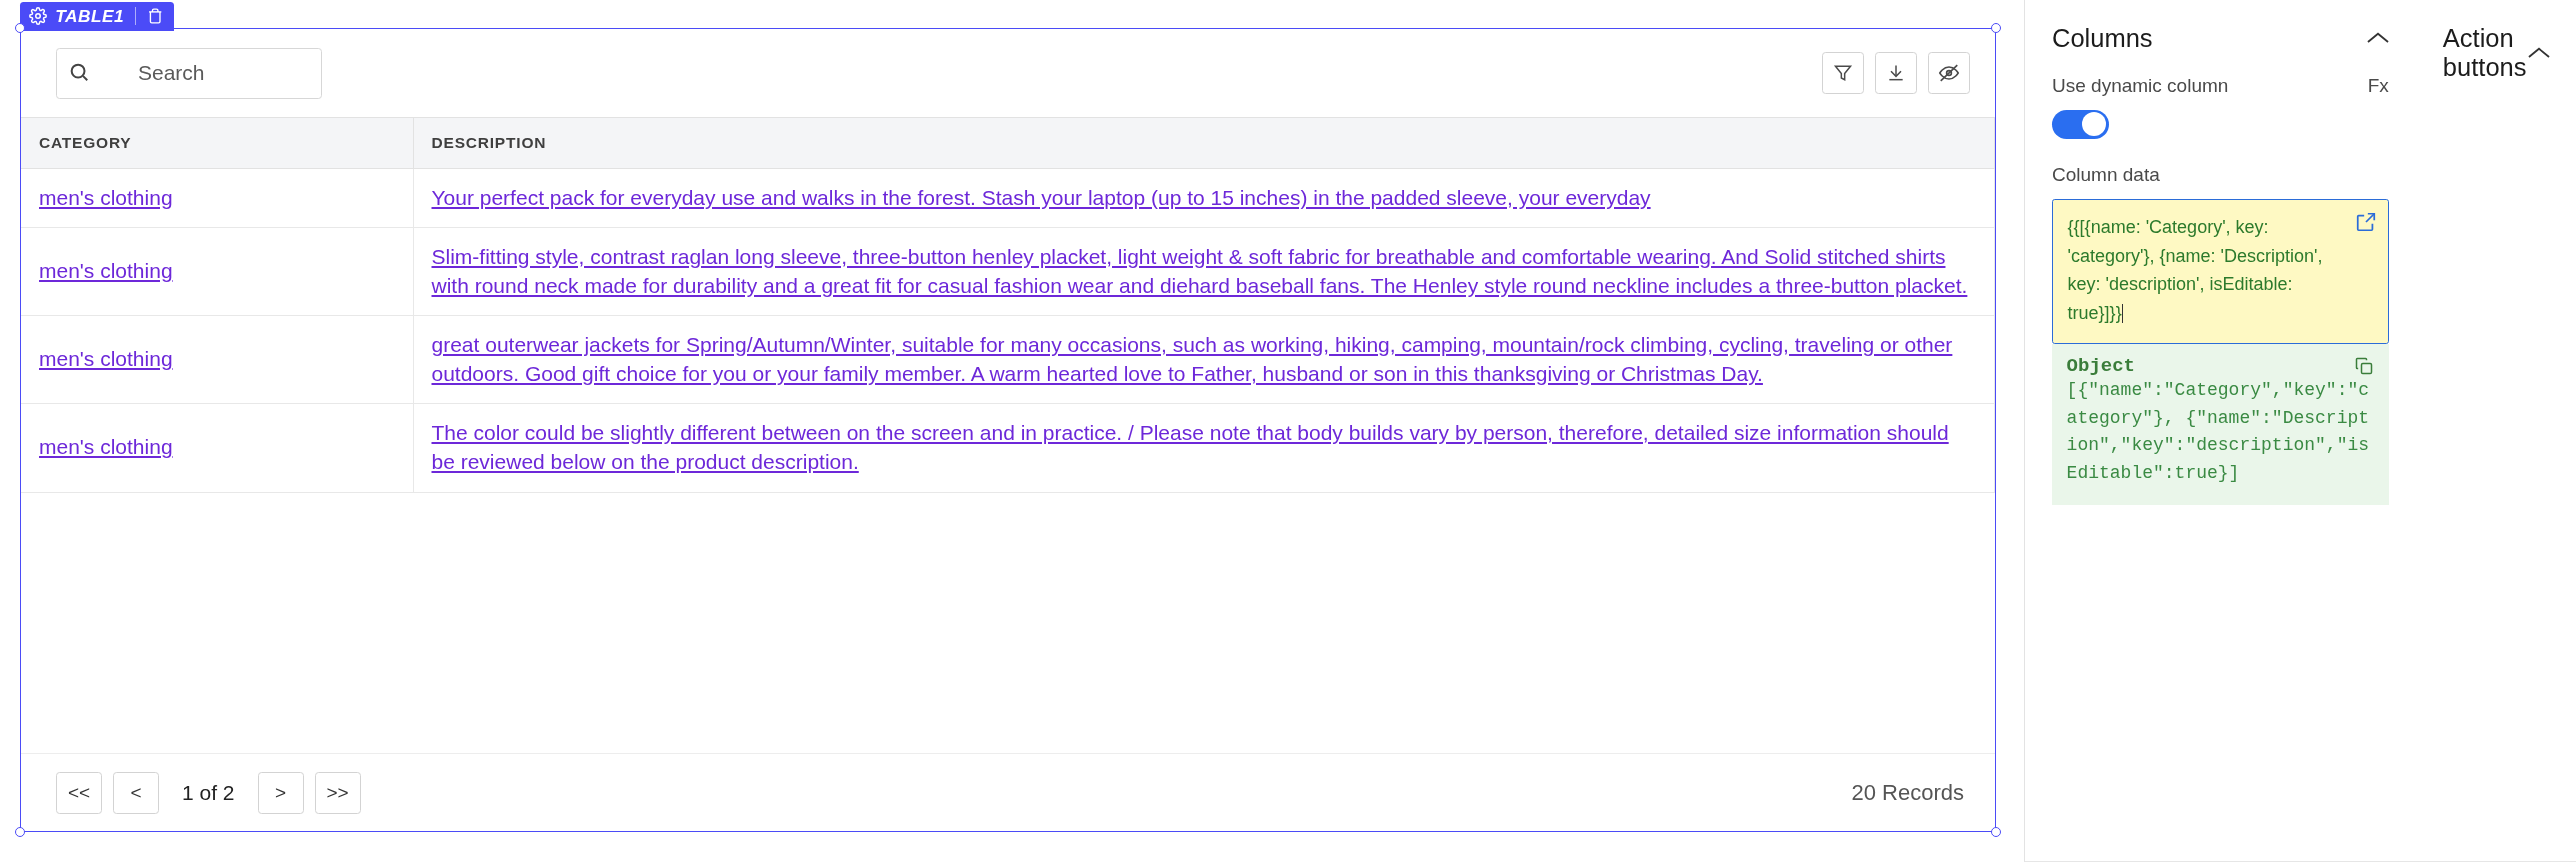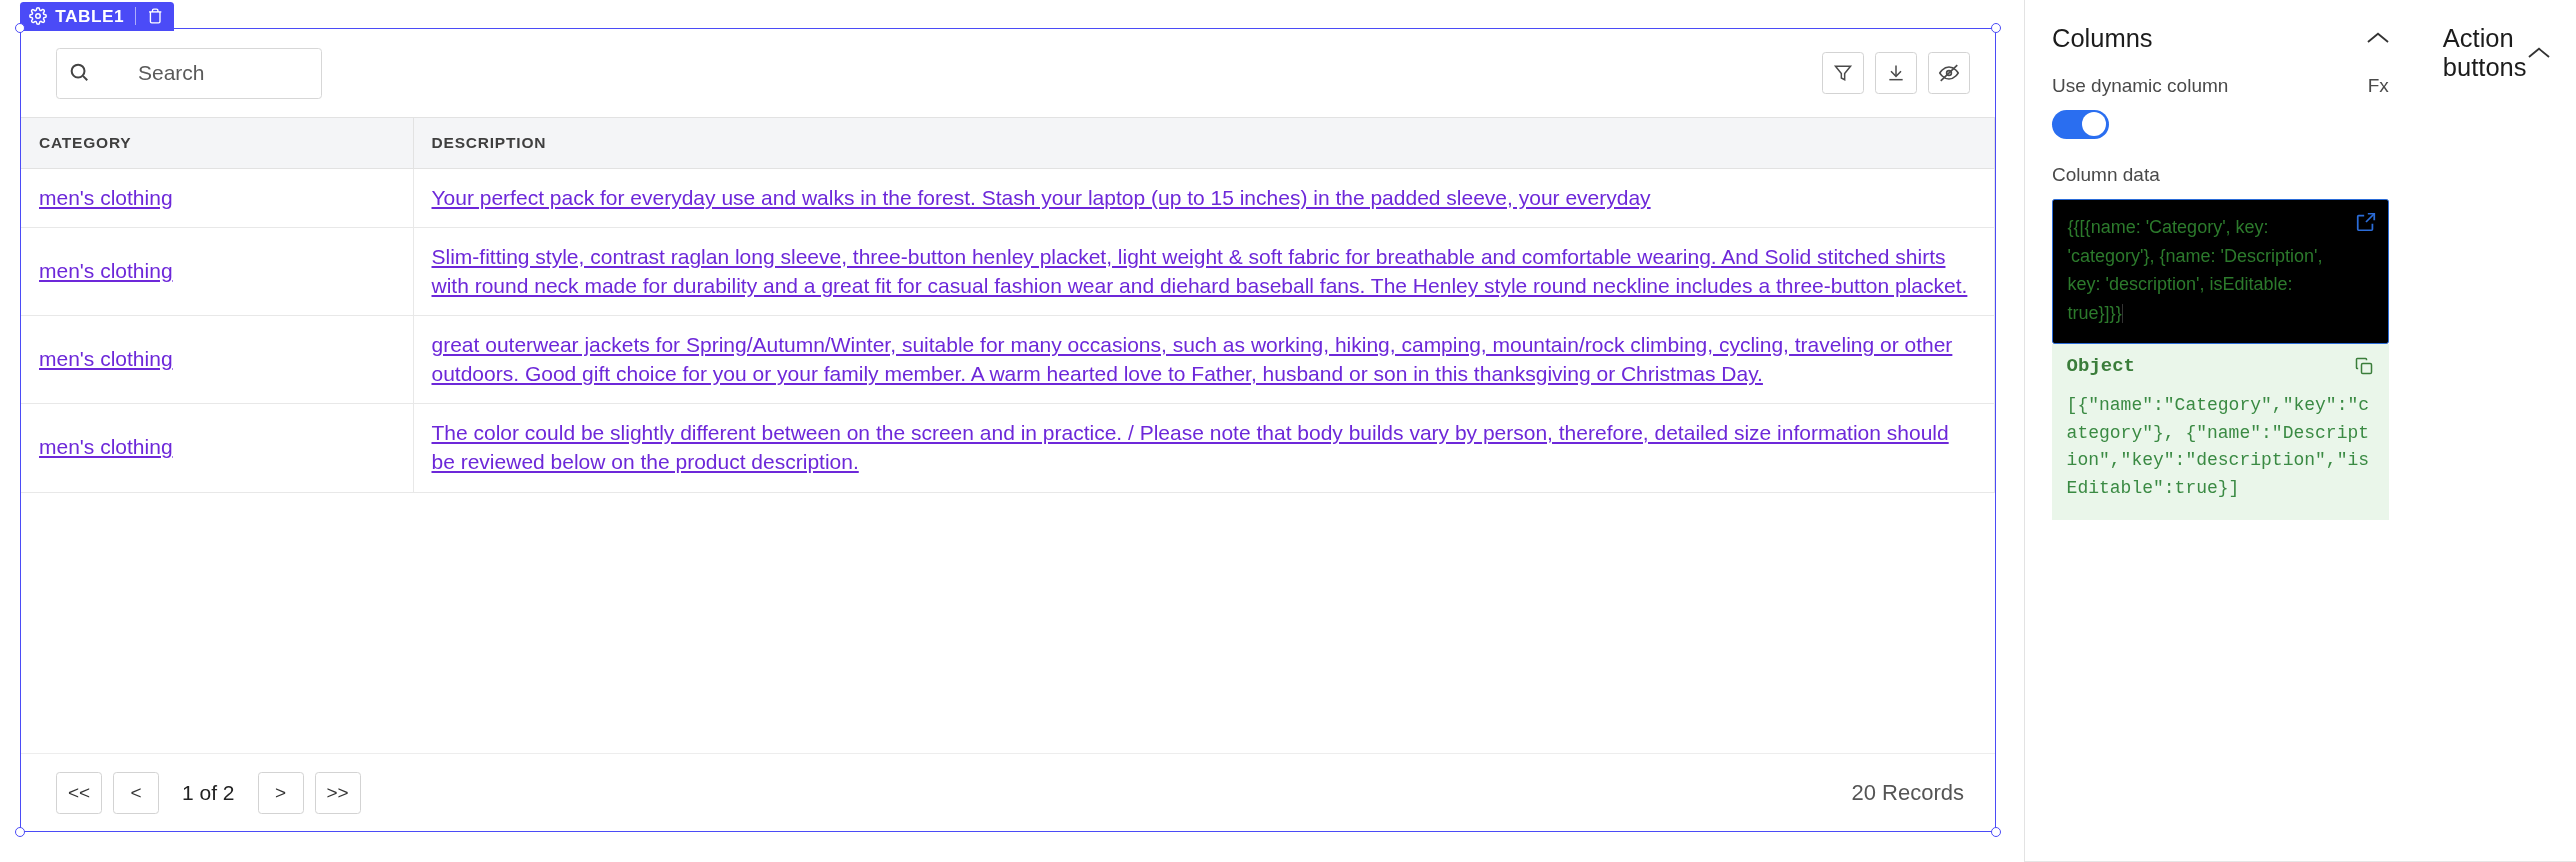--- a/index.html
+++ b/index.html
@@ -47,20 +47,21 @@
     align-items: center;
     height: 29px;
     background: #4b4bf7;
     border-radius: 3.6px 3.6px 0 0;
     padding: 0 11px 0 9px;
     color: #fff;
     font-size: 17.3px;
     font-weight: bold;
     letter-spacing: 0.5px;
     z-index: 20;
+    font-style: italic;
   }
   .widget-label-bar .gear {
     width: 18px; height: 18px;
     margin-right: 8.2px;
     display: inline-block;
   }
   .widget-label-bar .divider {
     width: 0.9px;
     height: 18px;
     background: rgba(255,255,255,0.55);
@@ -257,21 +258,21 @@
     right: 2.7px; top: 2.7px;
     width: 24px; height: 24px;
     border-radius: 50%;
     background: #fff;
   }
 
   .code-box {
     position: relative;
     border: 0.9px solid #2b6cd8;
     border-radius: 2.7px;
-    background: #000000;
+    background: #fef9c3;
     padding: 12.8px 42px 14.6px 14.6px;
     margin-bottom: 0;
   }
   .code-text {
     font-family: "Liberation Sans", sans-serif;
     font-size: 18px;
     line-height: 1.6;
     color: #2c7a2c;
     word-break: break-word;
   }
@@ -289,21 +290,21 @@
   }
 
   .eval-box {
     background: #eaf6ea;
     padding: 11px 14.6px 16.4px 14.6px;
   }
   .eval-head {
     display: flex;
     align-items: center;
     justify-content: space-between;
-    margin-bottom: 15px;
+    margin-bottom: 0;
   }
   .eval-type {
     font-family: "Liberation Mono", monospace;
     font-size: 19px;
     color: #3a7d3a;
     font-weight: bold;
   }
   .eval-value {
     font-family: "Liberation Mono", monospace;
     font-size: 18px;

